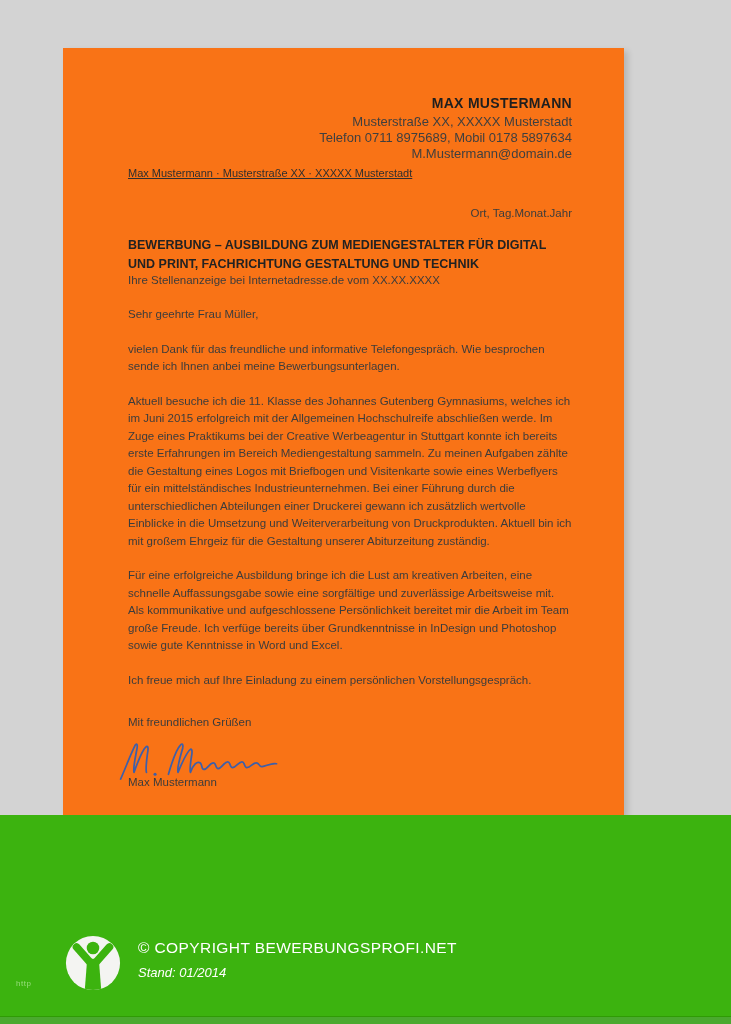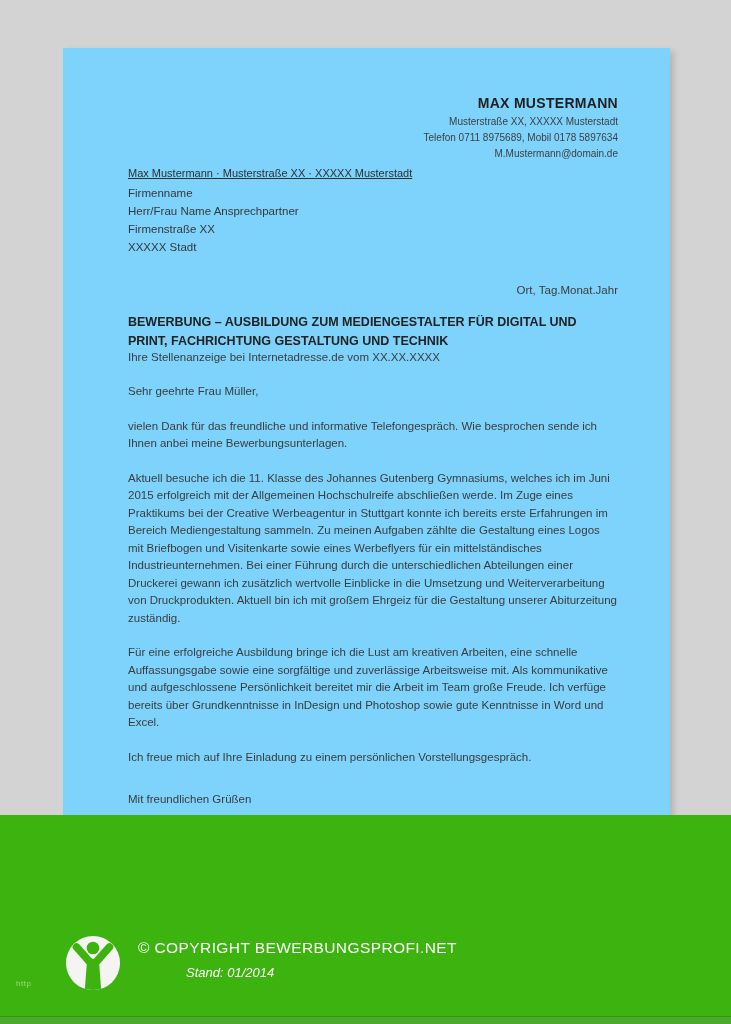--- a/index.html
+++ b/index.html
@@ -23,38 +23,38 @@
     background: #4aa92f;
     border-top: 1px solid #2f9b05;
   }
   .footer-content { position: absolute; left: 0; top: 0; right: 0; bottom: 0; }
   .footer-logo { position: absolute; left: 64px; top: 119px; width: 58px; height: 58px; }
   .footer-text { position: absolute; left: 138px; top: 124px; color: #ffffff; }
   .footer-copyright {
     font-size: 15.5px; font-weight: normal; letter-spacing: 0.4px;
     white-space: nowrap;
   }
-  .footer-stand { font-size: 13px; font-style: italic; margin-top: 8px; margin-left: 48px; }
+  .footer-stand { font-size: 13px; font-style: italic; margin-top: 8px; }
   .footer-watermark {
     position: absolute; left: 16px; top: 164px;
     font-size: 8px; color: #97dd7c; letter-spacing: 0.5px;
   }
 
   
   .page {
     position: absolute; left: 63px; top: 48px;
-    width: 607px; height: 857px;
-    background: #7dd3fc;
+    width: 561px; height: 857px;
+    background: #f97316;
     box-shadow: 4px 3px 6px rgba(0,0,0,0.14);
     padding: 47px 52px 0 65px;
   }
 
   .sender-block { text-align: right; line-height: 16px; }
   .sender-name { font-size: 14px; font-weight: bold; color: #1f1f1f; letter-spacing: 0.3px; margin-bottom: 3px; }
-  .sender-line { font-size: 10px; color: #3f3f3f; }
+  .sender-line { font-size: 13px; color: #3f3f3f; }
 
   .return-line { margin-top: 5px; font-size: 11px; color: #2f2f2f; text-decoration: underline; }
 
   .recipient-block { margin-top: 5px; font-size: 11.5px; line-height: 18px; color: #383838; }
 
   .date-line { margin-top: 28px; text-align: right; font-size: 11.5px; color: #3c3c3c; }
 
   .subject { margin-top: 17px; font-size: 12.5px; font-weight: bold; line-height: 19px; color: #222222; max-width: 508px; }
   .subject-sub { font-size: 11.5px; color: #3c3c3c; margin-top: 0; }
 
@@ -74,26 +74,20 @@
 
   <div class="sender-block">
     <div class="sender-name">MAX MUSTERMANN</div>
     <div class="sender-line">Musterstraße XX, XXXXX Musterstadt</div>
     <div class="sender-line">Telefon 0711 8975689, Mobil 0178 5897634</div>
     <div class="sender-line">M.Mustermann@domain.de</div>
   </div>
 
   <div class="return-line">Max Mustermann · Musterstraße XX · XXXXX Musterstadt</div>
 
-  <div class="recipient-block">
-    <div>Firmenname</div>
-    <div>Herr/Frau Name Ansprechpartner</div>
-    <div>Firmenstraße XX</div>
-    <div>XXXXX Stadt</div>
-  </div>
 
   <div class="date-line">Ort, Tag.Monat.Jahr</div>
 
   <div class="subject">BEWERBUNG – AUSBILDUNG ZUM MEDIENGESTALTER FÜR DIGITAL UND PRINT, FACHRICHTUNG GESTALTUNG UND TECHNIK</div>
   <div class="subject-sub">Ihre Stellenanzeige bei Internetadresse.de vom XX.XX.XXXX</div>
 
   <div class="body-text salutation">Sehr geehrte Frau Müller,</div>
 
   <p class="body-text para">vielen Dank für das freundliche und informative Telefongespräch. Wie besprochen sende ich Ihnen anbei meine Bewerbungsunterlagen.</p>
   <p class="body-text para">Aktuell besuche ich die 11. Klasse des Johannes Gutenberg Gymnasiums, welches ich im Juni 2015 erfolgreich mit der Allgemeinen Hochschulreife abschließen werde. Im Zuge eines Praktikums bei der Creative Werbeagentur in Stuttgart konnte ich bereits erste Erfahrungen im Bereich Mediengestaltung sammeln. Zu meinen Aufgaben zählte die Gestaltung eines Logos mit Briefbogen und Visitenkarte sowie eines Werbeflyers für ein mittelständisches Industrieunternehmen. Bei einer Führung durch die unterschiedlichen Abteilungen einer Druckerei gewann ich zusätzlich wertvolle Einblicke in die Umsetzung und Weiterverarbeitung von Druckprodukten. Aktuell bin ich mit großem Ehrgeiz für die Gestaltung unserer Abiturzeitung zuständig.</p>

